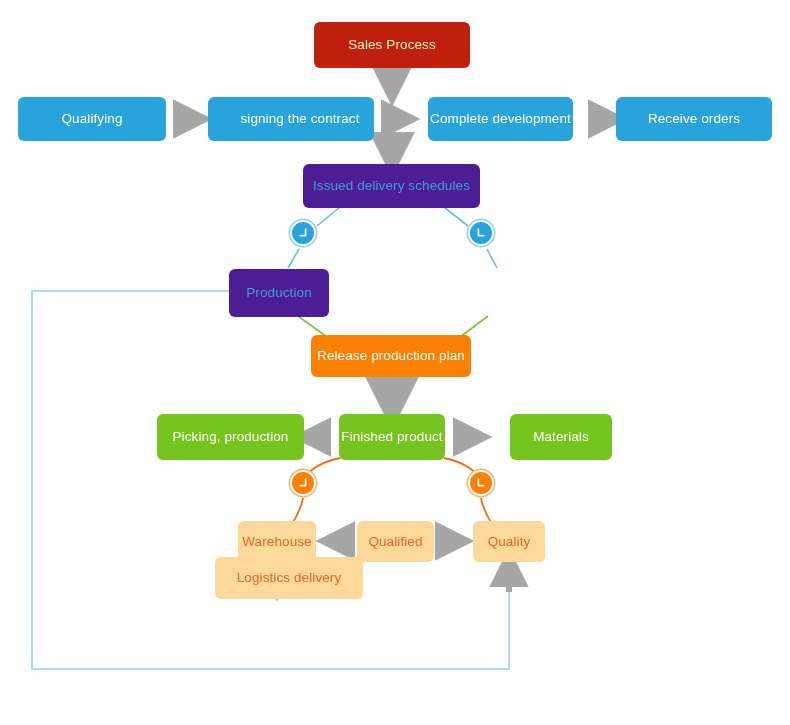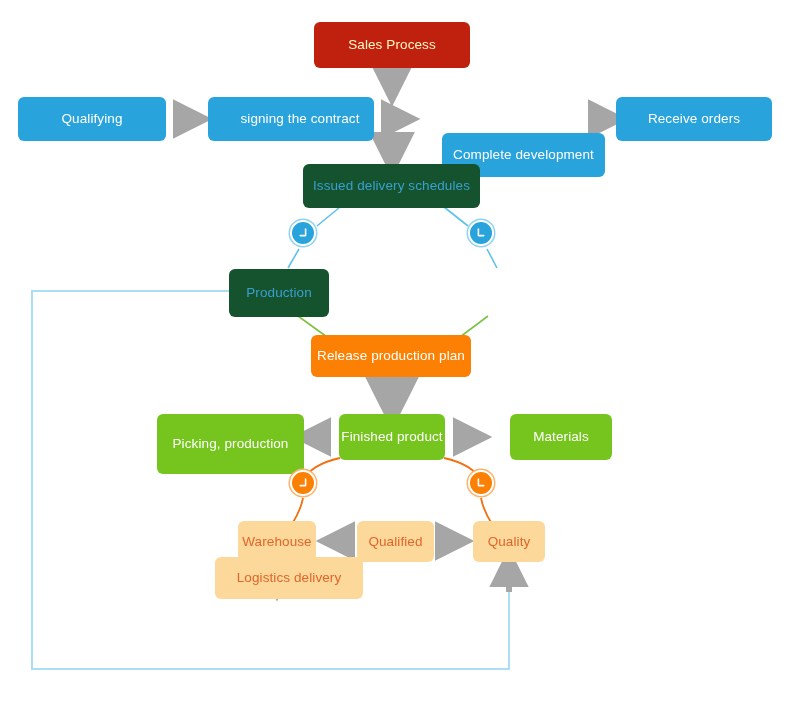--- a/index.html
+++ b/index.html
@@ -34,21 +34,21 @@
     text-align: center;
     border-radius: 6px;
     font-size: 13.5px;
     line-height: 1.15;
     padding: 0 8px;
     white-space: nowrap;
     letter-spacing: 0.1px;
   }
   .n-red    { background: #c0210f; color: #fef9c3; }
   .n-blue   { background: #29a3dc; color: #ffffff; }
-  .n-lblue  { background: #14532d; color: #3a9fd0; }
+  .n-lblue  { background: #4c1d95; color: #3a9fd0; }
   .n-orange { background: #fb8004; color: #ffffff; }
   .n-green  { background: #76c51e; color: #ffffff; }
   .n-peach  { background: #fcd89a; color: #e2652a; }
 
   .badge {
     position: absolute;
     width: 26px;
     height: 26px;
     border-radius: 50%;
     box-sizing: border-box;
@@ -149,40 +149,40 @@
   <div class="node n-red" style="left:314px; top:22px; width:156px; height:46px;">
     <span>Sales Process</span>
   </div>
 
   <div class="node n-blue" style="left:18px; top:97px; width:148px; height:44px;">
     <span>Qualifying</span>
   </div>
   <div class="node n-blue" style="left:208px; top:97px; width:166px; height:44px;padding-left:26px;">
     <span>signing the contract</span>
   </div>
-  <div class="node n-blue" style="left:442px; top:97px; width:163px; height:44px;margin-top:36px;">
+  <div class="node n-blue" style="left:428px; top:97px; width:145px; height:44px;">
     <span>Complete development</span>
   </div>
   <div class="node n-blue" style="left:616px; top:97px; width:156px; height:44px;">
     <span>Receive orders</span>
   </div>
 
   <div class="node n-lblue" style="left:303px; top:164px; width:177px; height:44px;">
     <span>Issued delivery schedules</span>
   </div>
 
   <div class="node n-lblue" style="left:229px; top:269px; width:100px; height:48px;">
     <span>Production</span>
   </div>
 
   <div class="node n-orange" style="left:311px; top:335px; width:160px; height:42px;">
     <span>Release production plan</span>
   </div>
 
-  <div class="node n-green" style="left:157px; top:414px; width:147px; height:60px;">
+  <div class="node n-green" style="left:157px; top:414px; width:147px; height:46px;">
     <span>Picking, production</span>
   </div>
   <div class="node n-green" style="left:339px; top:414px; width:106px; height:46px;">
     <span>Finished product</span>
   </div>
   <div class="node n-green" style="left:510px; top:414px; width:102px; height:46px;">
     <span>Materials</span>
   </div>
 
   <div class="node n-peach" style="left:238px; top:521px; width:78px; height:41px;">

